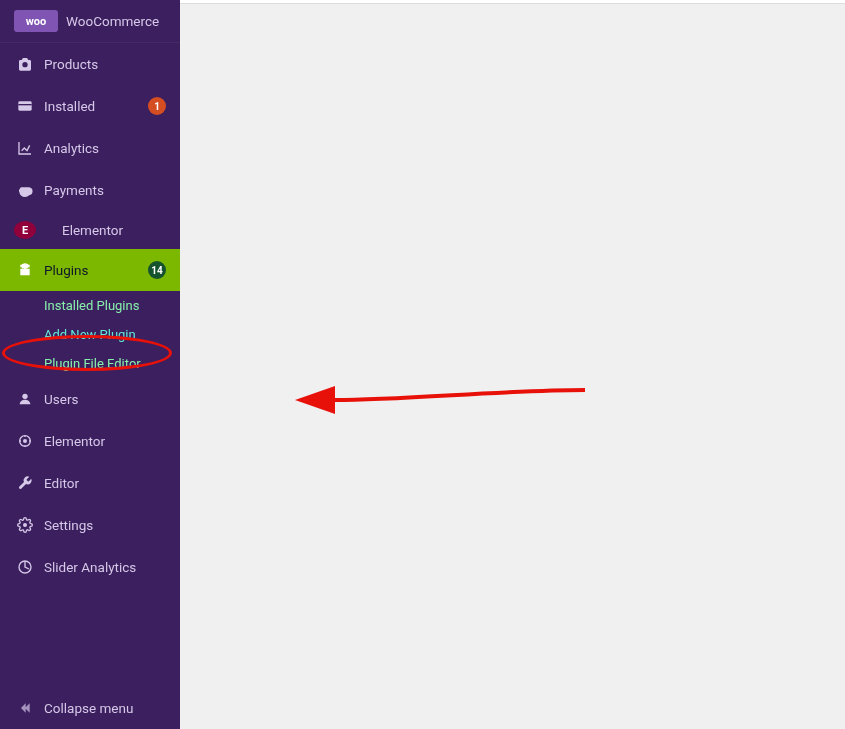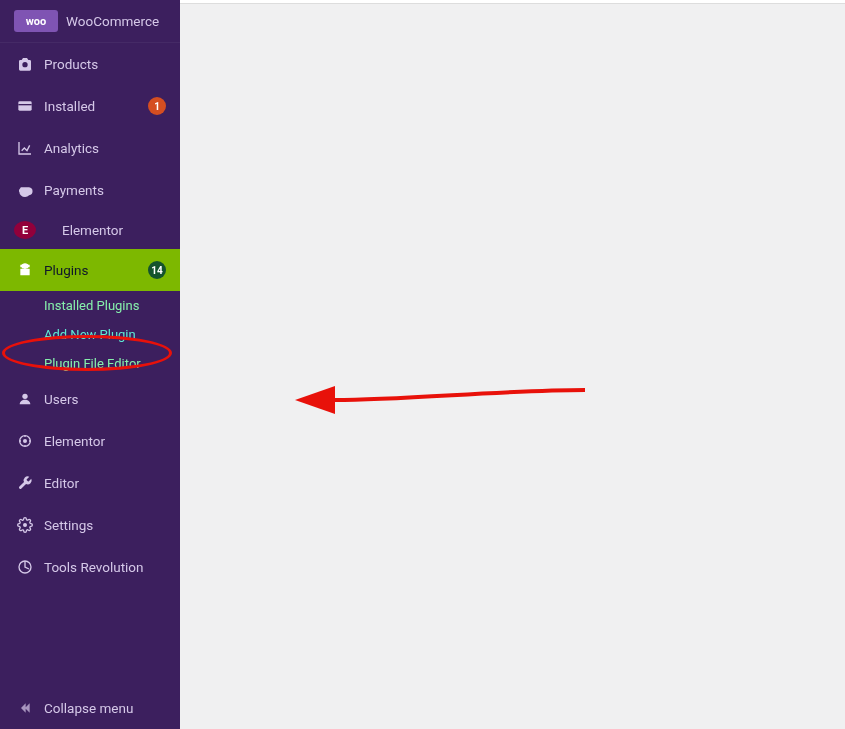--- a/index.html
+++ b/index.html
@@ -245,21 +245,21 @@
     <span class="label">Settings</span>
   </div>
 
   <div class="sidebar-item">
     <div class="icon">
       <svg width="16" height="16" viewBox="0 0 24 24" fill="none" stroke="currentColor" stroke-width="2">
           <circle cx="12" cy="12" r="9"></circle>
           <path d="M12 3v9l6 3" stroke-width="2"></path>
         </svg>
     </div>
-    <span class="label">Tools Revolution</span>
+    <span class="label">Slider Analytics</span>
   </div>
 
   <div class="sidebar-item" style="margin-top:auto;">
     <div class="icon">
       <svg width="16" height="16" viewBox="0 0 24 24" fill="currentColor">
           <path d="M13 5l-7 7 7 7M19 5l-7 7 7 7" opacity="0.7"></path>
         </svg>
     </div>
     <span class="label">Collapse menu</span>
   </div>

